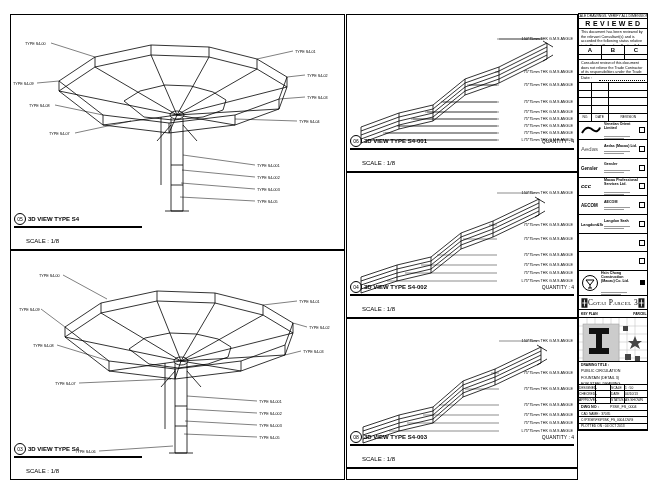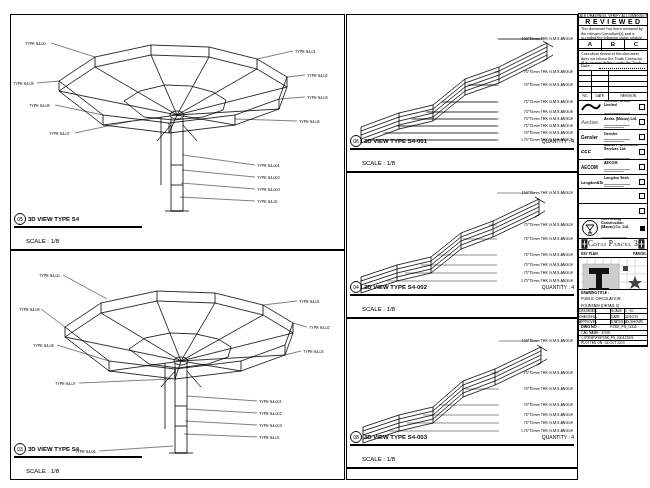--- a/index.html
+++ b/index.html
@@ -21,21 +21,21 @@
   .vpfoot{position:absolute;left:3px;bottom:2px;right:3px;}
   .vpfoot.narrow{right:auto;width:128px;}
   .vpfoot-row{display:flex;align-items:center;gap:2px;}
   .bub{width:10px;height:10px;min-width:10px;border:1px solid #000;border-radius:50%;
        font-size:5px;display:flex;align-items:center;justify-content:center;}
   .vptitle{font-size:6px;font-weight:bold;white-space:nowrap;}
   .vpqty{margin-left:auto;font-size:5px;white-space:nowrap;}
   .vprule{border-top:2px solid #000;margin:1px 0 1px 0;}
   .vpscale{font-size:6px;transform:scale(.7);transform-origin:0 50%;margin-left:12px;white-space:nowrap;}
   
-  #tcol{position:absolute;left:578px;top:13px;width:70px;height:334px;border:1px solid #000;
+  #tcol{position:absolute;left:578px;top:13px;width:70px;height:418px;border:1px solid #000;
         display:flex;flex-direction:column;box-sizing:border-box;}
   .tc{border-bottom:1px solid #000;box-sizing:border-box;overflow:hidden;position:relative;}
   .tiny{font-size:6px;transform:scale(.62);transform-origin:0 0;width:160%;display:block;line-height:1.25;}
   .tinyc{font-size:6px;transform:scale(.58);transform-origin:50% 50%;white-space:nowrap;text-align:center;}
   .tc-note{height:6px;display:flex;align-items:center;justify-content:center;}
   .tc-reviewed{height:11px;display:flex;align-items:center;justify-content:center;
                font-weight:bold;font-size:7px;letter-spacing:2.5px;padding-left:2px;}
   .tc-para{height:19px;padding:1px 2px;}
   .tc-abc{height:15px;display:flex;flex-direction:column;}
   .abc-head{display:flex;flex:0 0 8px;border-bottom:1px solid #000;}

